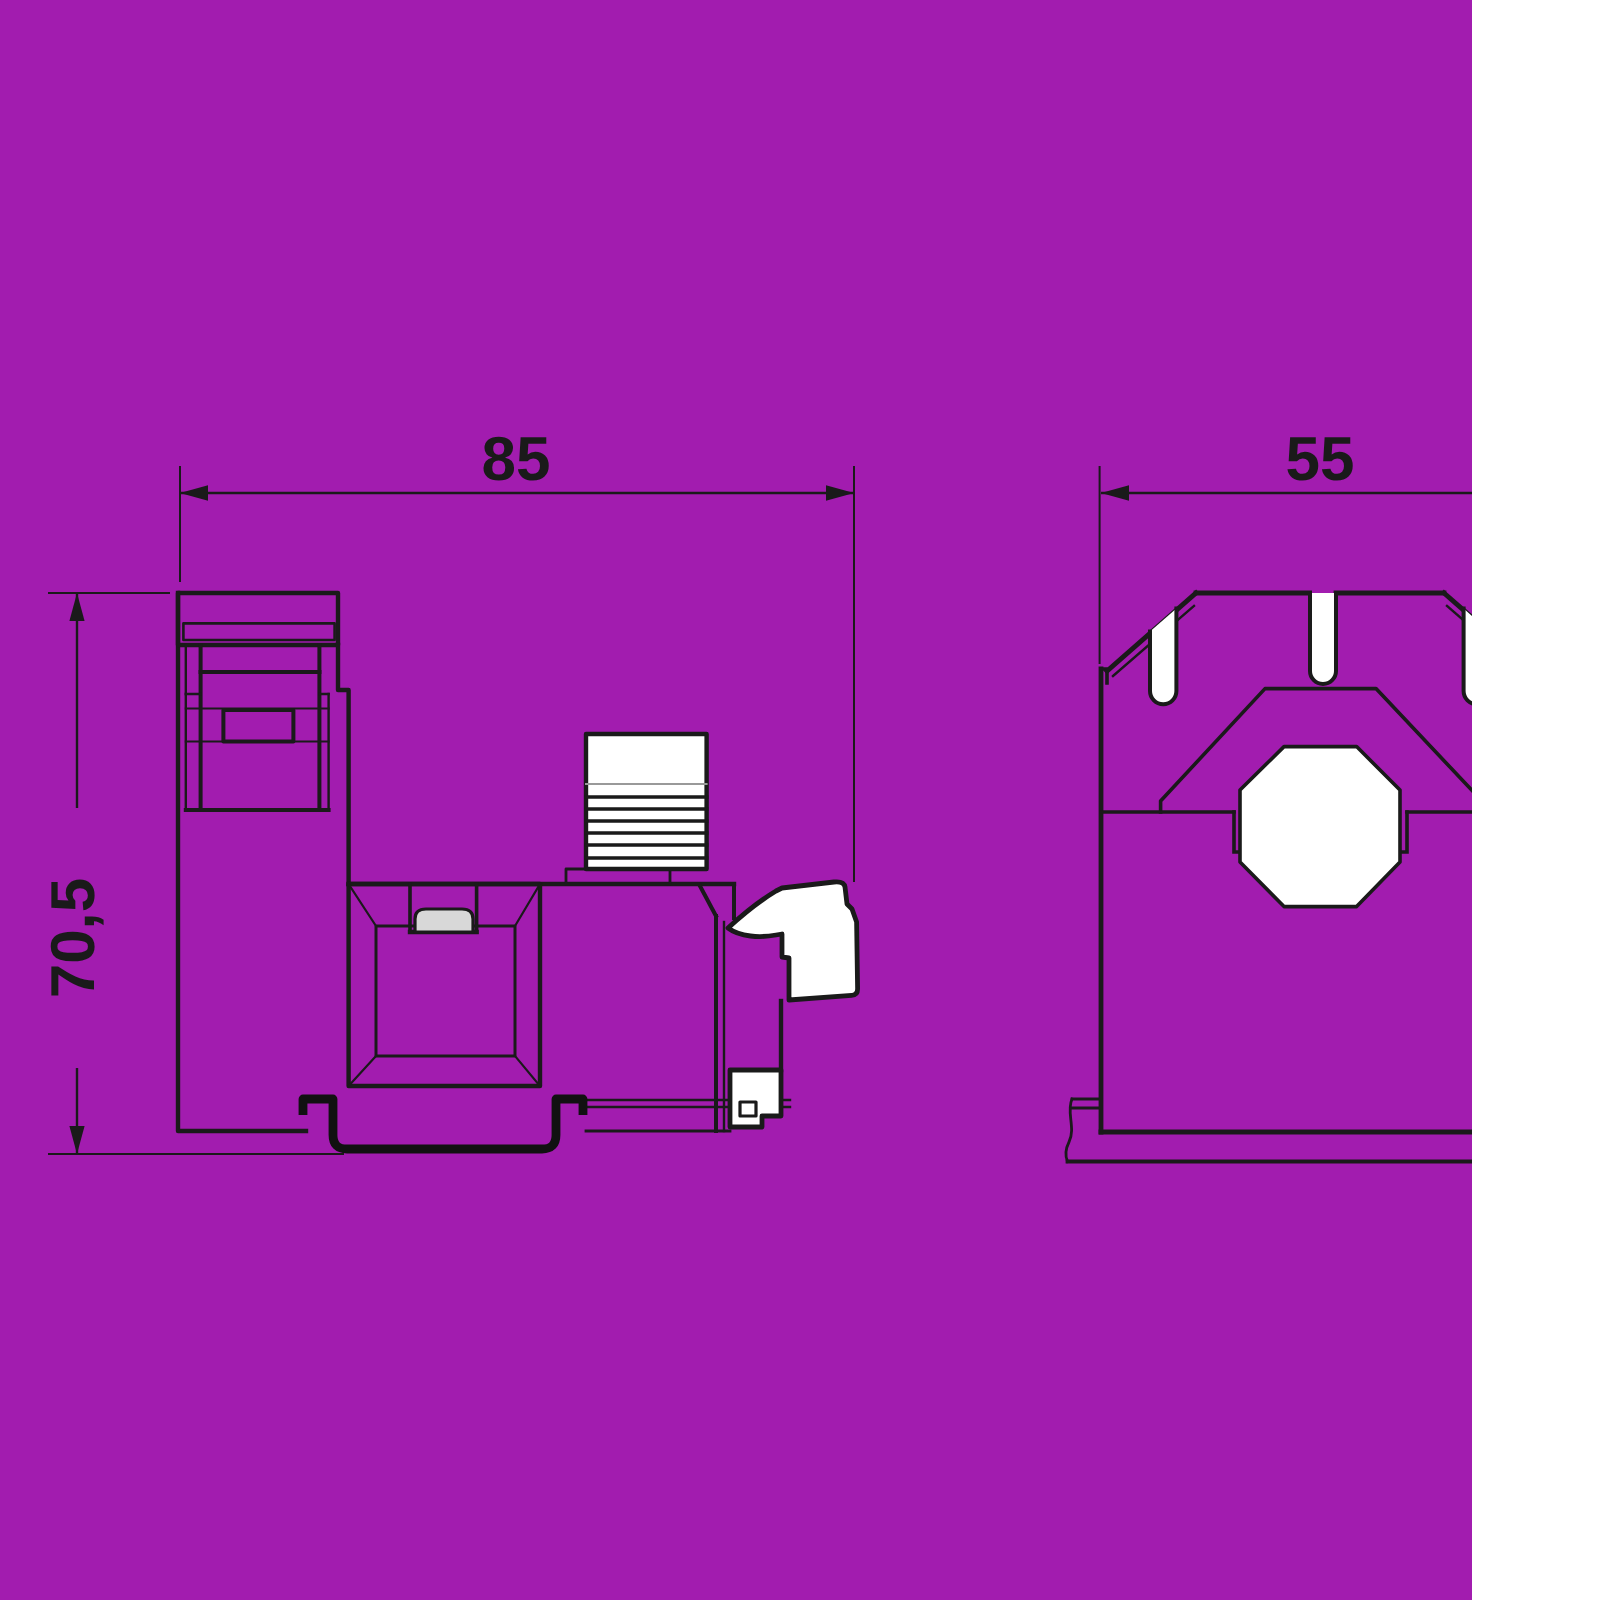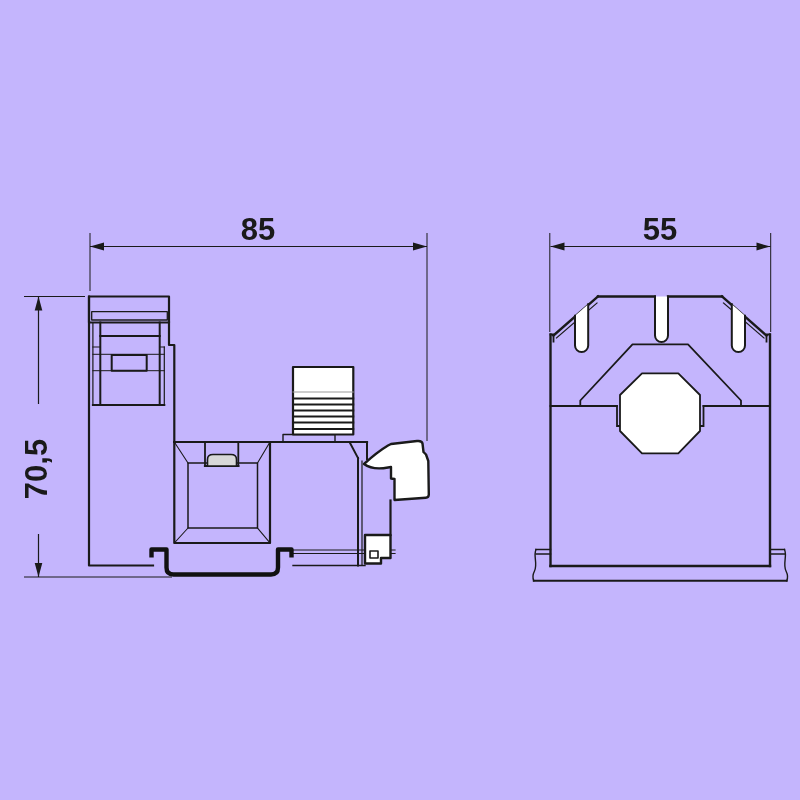--- a/index.html
+++ b/index.html
@@ -1,16 +1,16 @@
 <!DOCTYPE html>
 <html><head>
 <meta charset="utf-8">
 <style>
   html,body{margin:0;padding:0;background:#fff;}
-  .page{position:relative;width:800px;height:800px;background:#c4b5fd;overflow:hidden;
+  .page{position:relative;width:736px;height:800px;background:#a21caf;overflow:hidden;
         font-family:"Liberation Sans",sans-serif;}
   svg{position:absolute;left:0;top:0;}
   .dim-text{font-family:"Liberation Sans",sans-serif;font-weight:bold;font-size:31px;fill:#1a1a1a;}
   path,rect,line,polygon{vector-effect:none;}
 </style>
 </head>
 <body>
 
 <div class="page">
 <svg width="800" height="800" viewBox="0 0 800 800">

